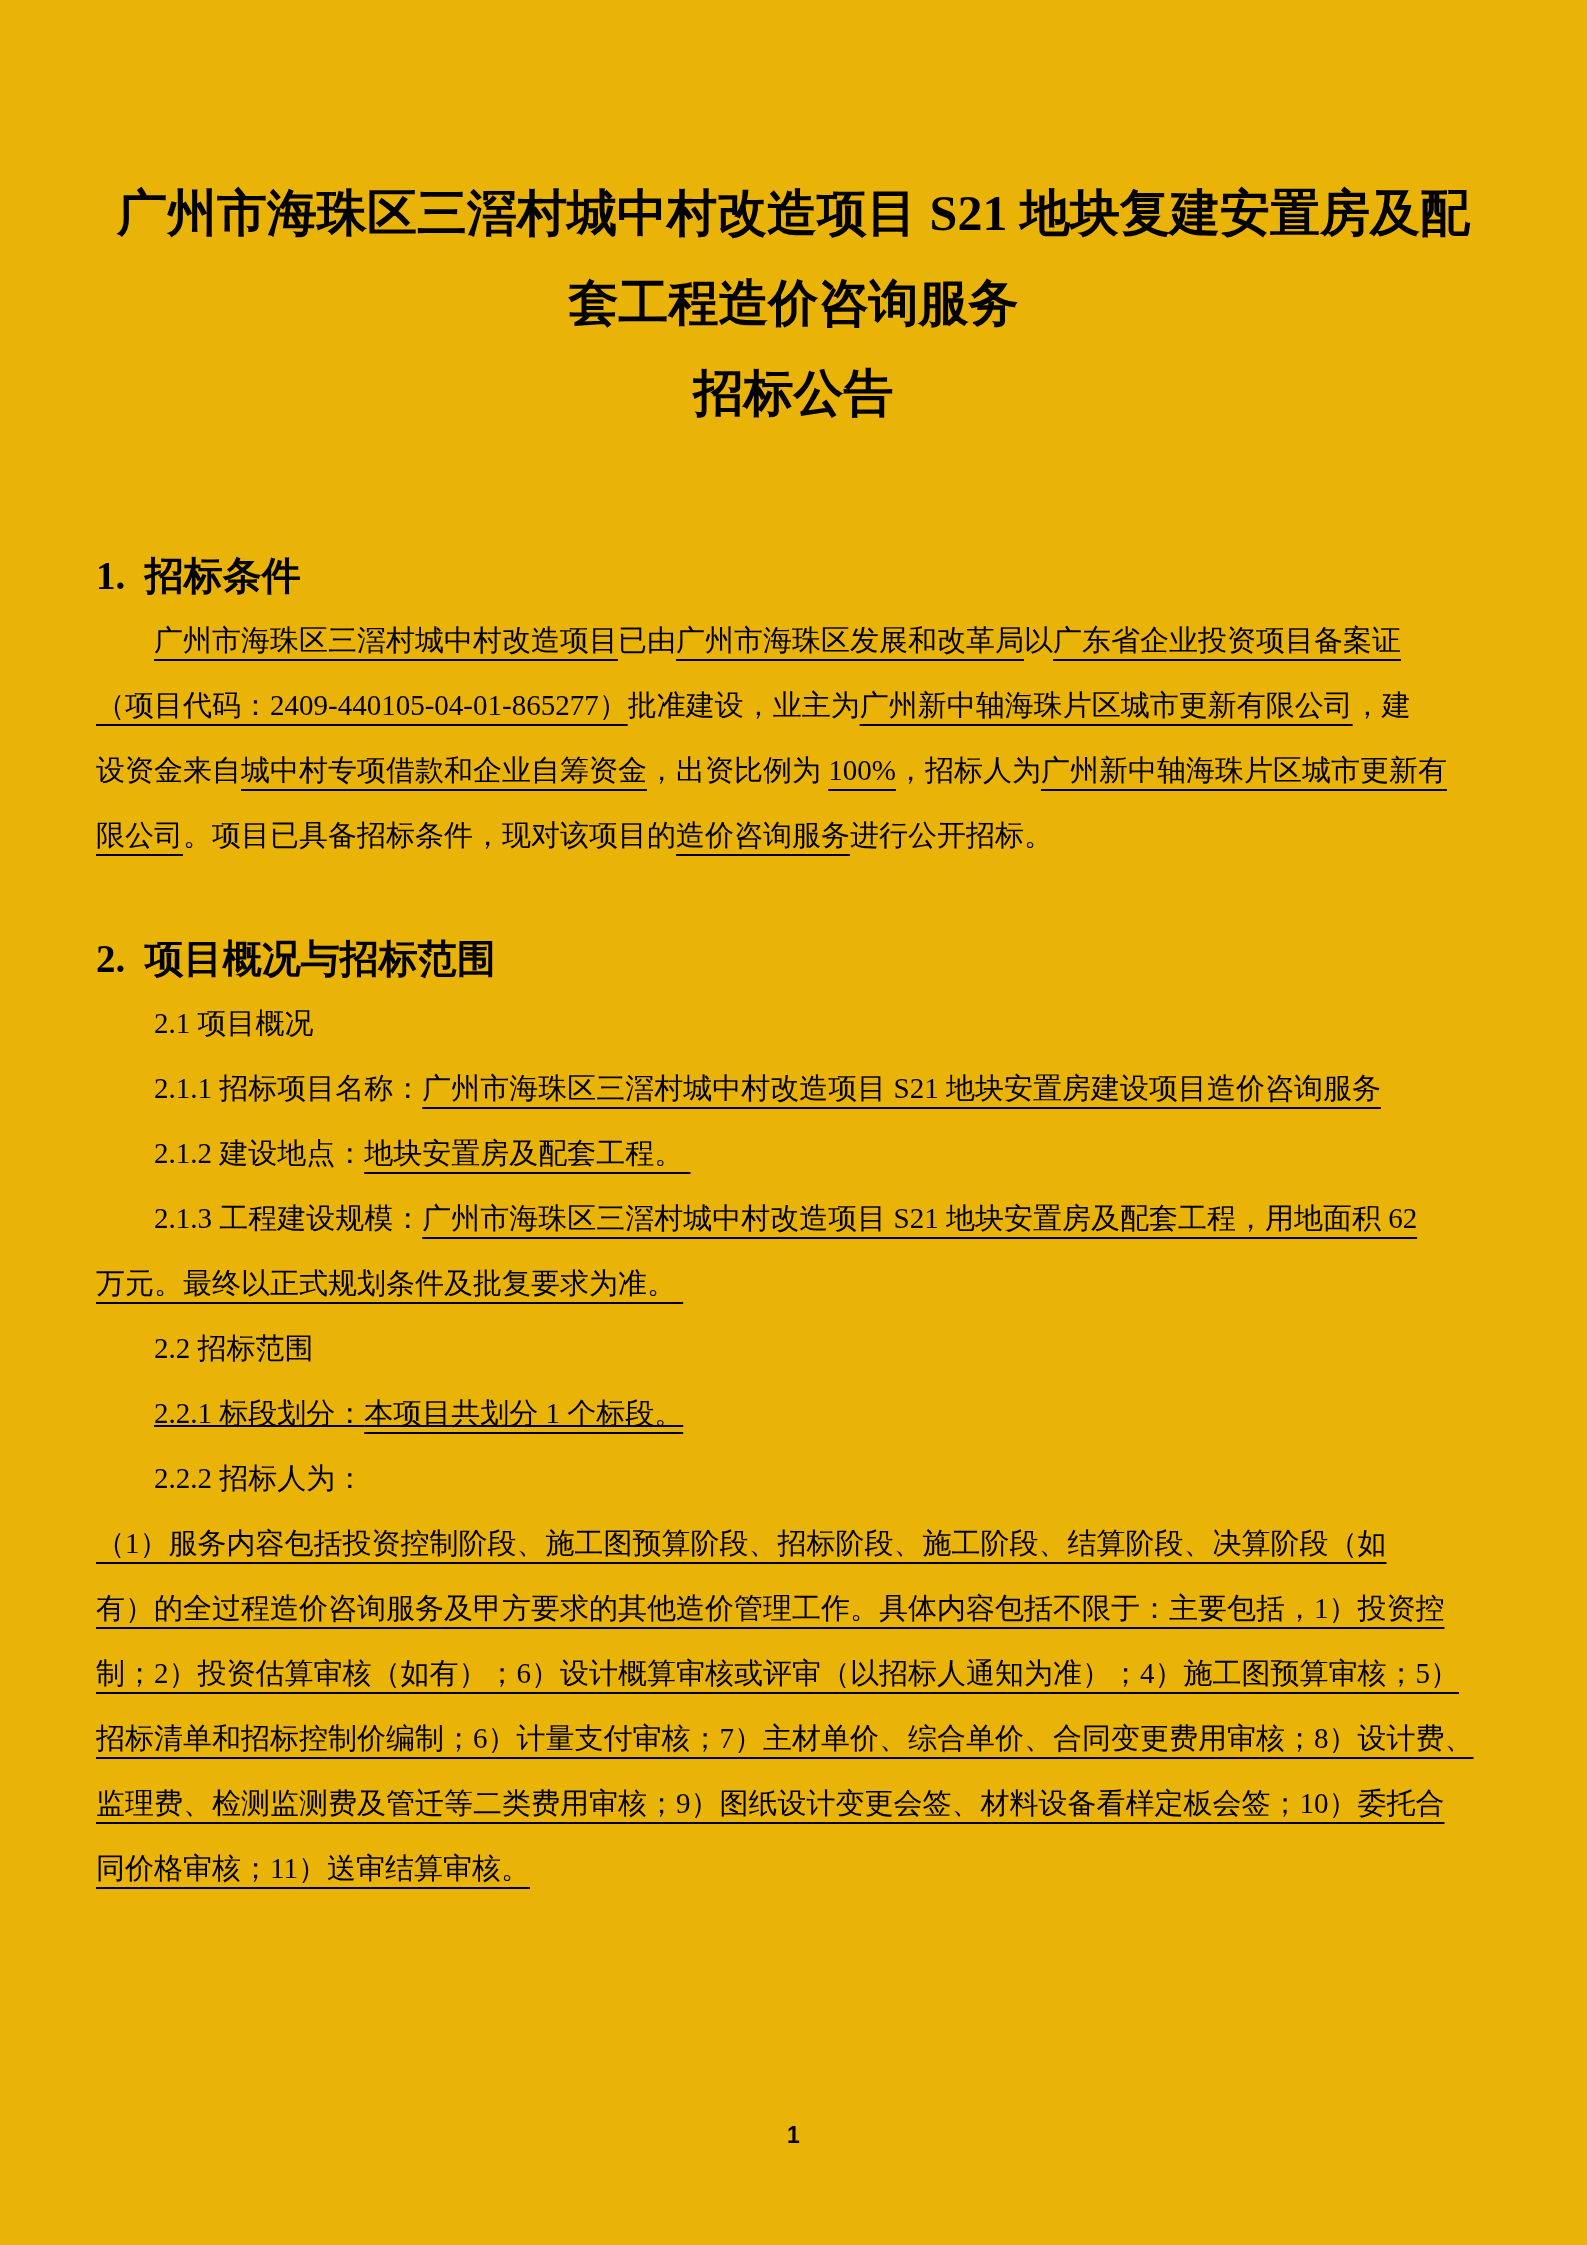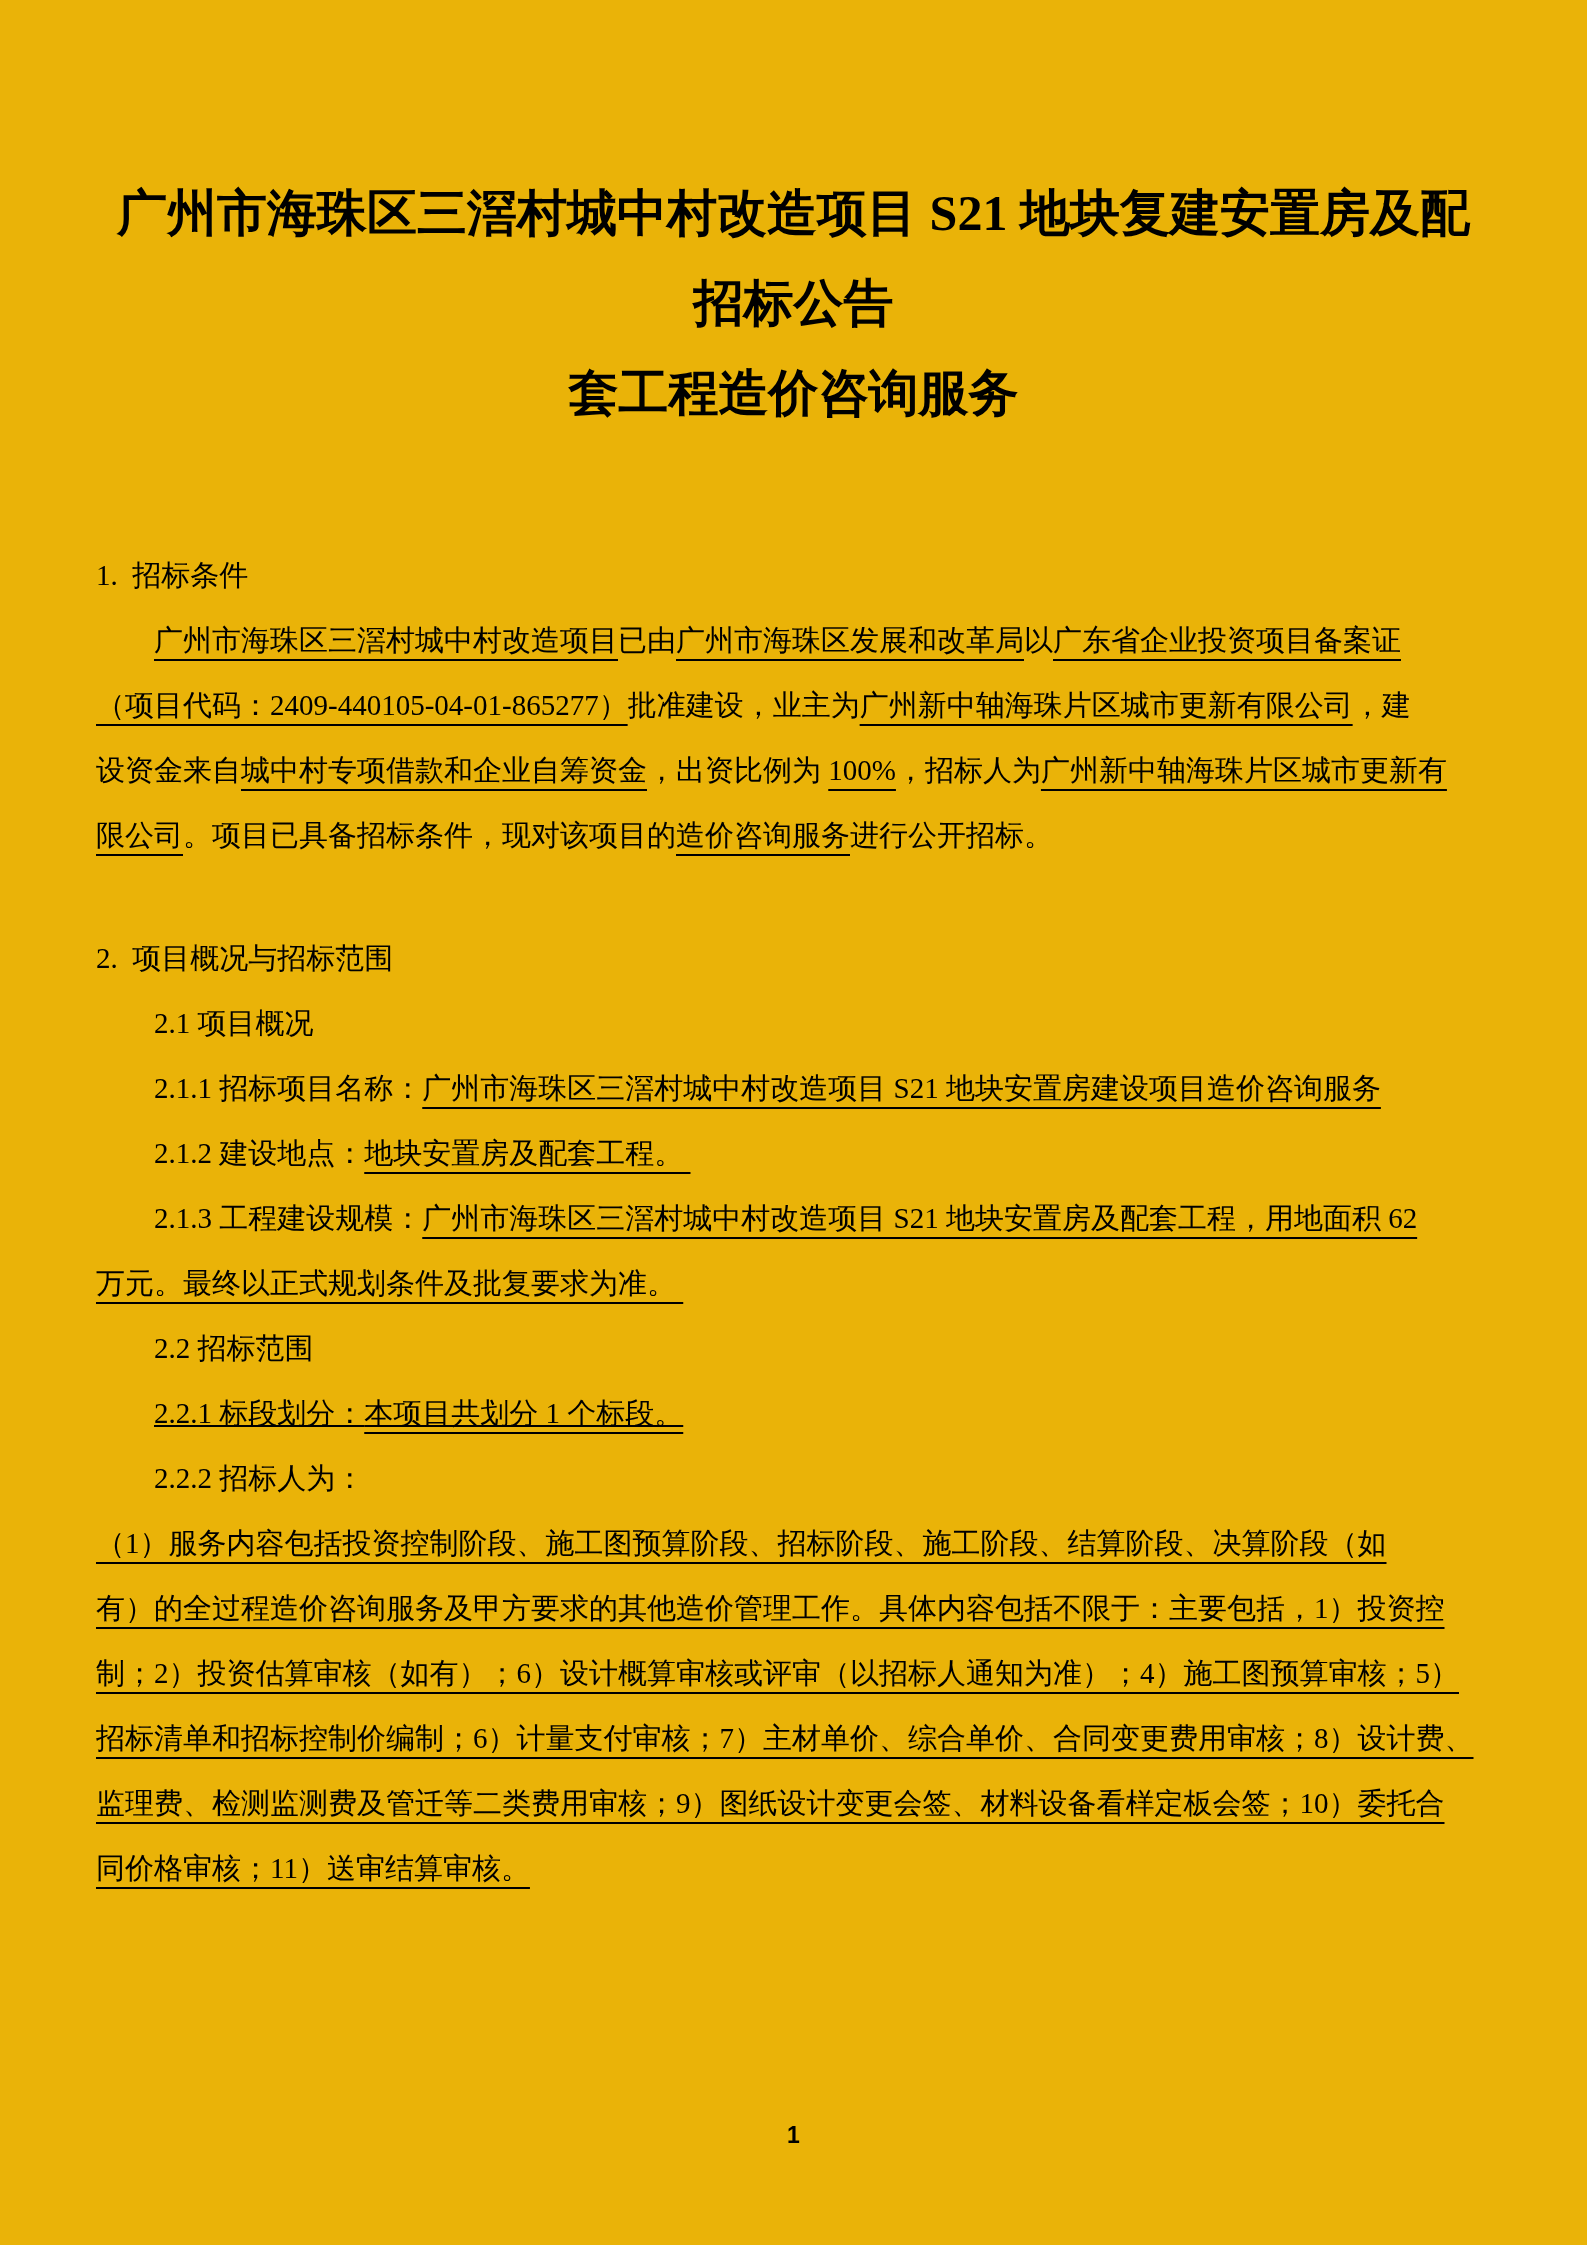--- a/index.html
+++ b/index.html
@@ -15,42 +15,42 @@
   .title-block { padding-top:168px; text-align:center; }
   .title-line {
     font-size:50px; font-weight:bold;
     line-height:90px; white-space:pre;
   }
   .doc-body { margin:0 93px 0 96px; }
   .line {
     font-size:29px; line-height:65px; height:65px;
     white-space:pre;
   }
-  .line.heading { font-weight:normal; font-size:29px; }
+  .line.heading { font-weight:bold; font-size:39px; }
   .u {
     text-decoration:underline;
     text-decoration-thickness:2px;
     text-underline-offset:9px;
   }
   .page-number {
     position:absolute; left:0; top:2122px; width:100%;
     text-align:center; font-size:23px;
     font-family:"Liberation Sans",sans-serif;
     font-weight:bold;
   }
 </style>
 </head>
 <body>
 
 <div class="page">
 
   <div class="title-block">
     <div class="title-line">广州市海珠区三滘村城中村改造项目 S21 地块复建安置房及配</div>
+    <div class="title-line">套工程造价咨询服务</div>
     <div class="title-line">招标公告</div>
-    <div class="title-line">套工程造价咨询服务</div>
   </div>
 
   <div class="doc-body">
       <div class="line heading" style="margin-top: 105px;"><span>1.  招标条件</span></div>
       <div class="line" style="padding-left: 2em;"><span class="u">广州市海珠区三滘村城中村改造项目</span><span>已由</span><span class="u">广州市海珠区发展和改革局</span><span>以</span><span class="u">广东省企业投资项目备案证</span></div>
       <div class="line"><span class="u">（项目代码：2409-440105-04-01-865277）</span><span>批准建设，业主为</span><span class="u">广州新中轴海珠片区城市更新有限公司</span><span>，建</span></div>
       <div class="line"><span>设资金来自</span><span class="u">城中村专项借款和企业自筹资金</span><span>，出资比例为 </span><span class="u">100%</span><span>，招标人为</span><span class="u">广州新中轴海珠片区城市更新有</span></div>
       <div class="line"><span class="u">限公司</span><span>。项目已具备招标条件，现对该项目的</span><span class="u">造价咨询服务</span><span>进行公开招标。</span></div>
       <div class="line heading" style="margin-top: 58px;"><span>2.  项目概况与招标范围</span></div>
       <div class="line" style="padding-left: 2em;"><span>2.1 项目概况</span></div>

